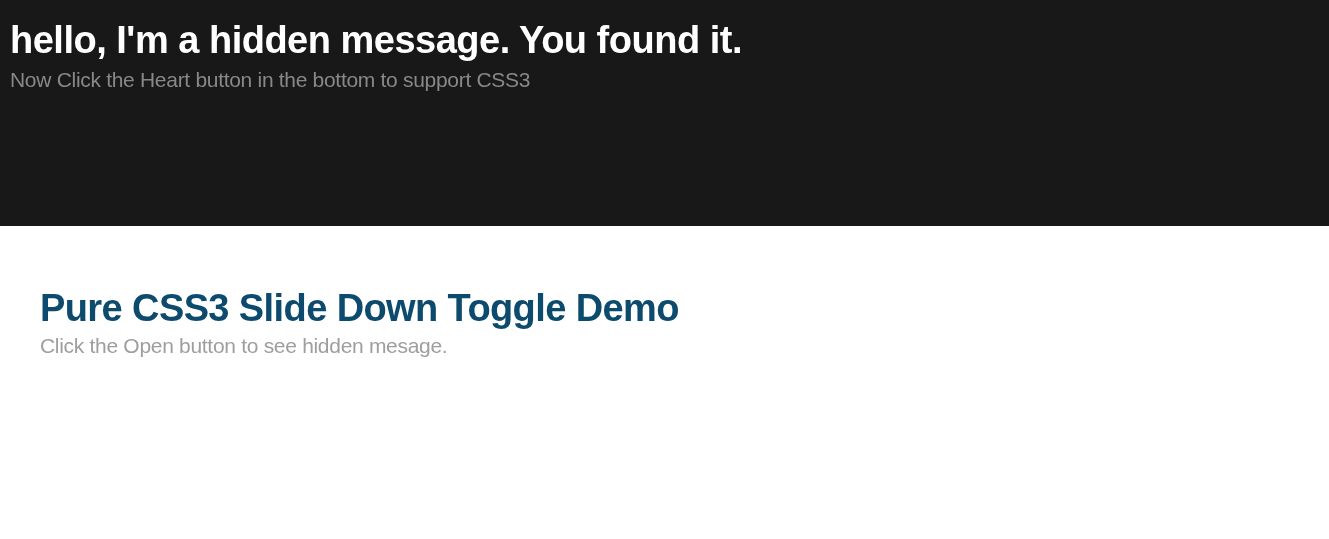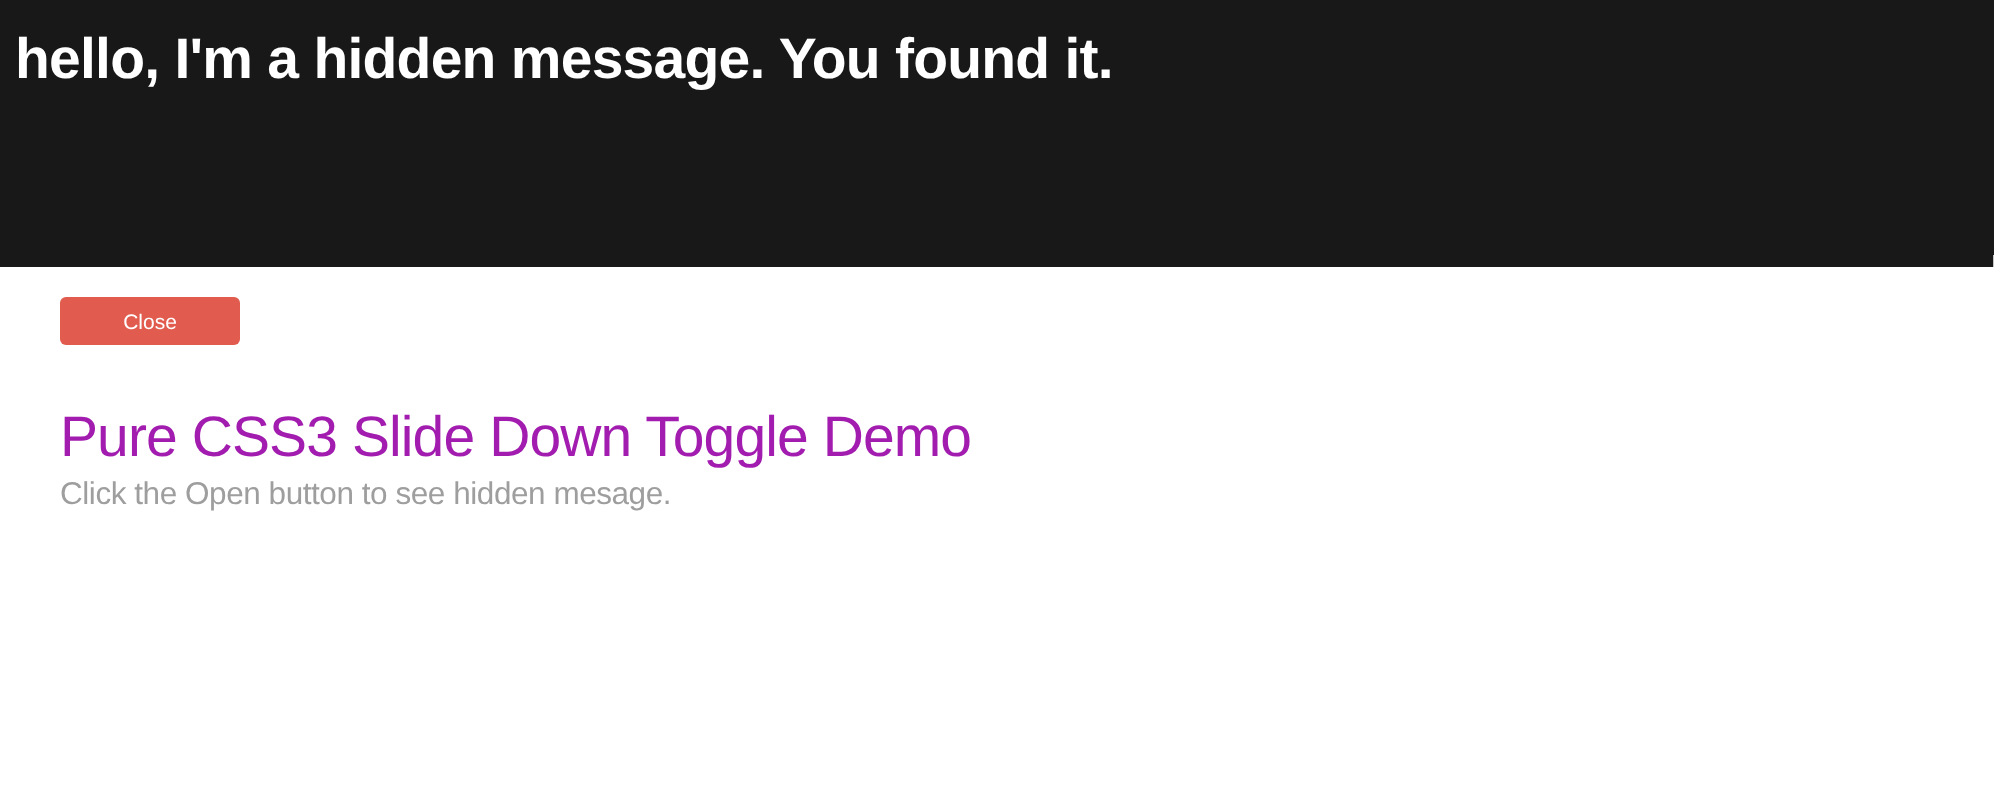--- a/index.html
+++ b/index.html
@@ -8,21 +8,21 @@
       box-sizing: border-box;
     }
     body {
       font-family: "Helvetica Neue", Helvetica, Arial, sans-serif;
       background: #fff;
       width: 1329px;
     }
     .hidden-panel {
       background: #181818;
       padding: 20px 10px 10px 10px;
-      height: 178px;
+      height: 226px;
     }
     .hidden-panel h1 {
       color: #fff;
       font-size: 38px;
       font-weight: 700;
       letter-spacing: -0.5px;
       line-height: 1.1;
     }
     .hidden-panel p {
       color: #888;
@@ -40,38 +40,38 @@
       font-size: 14px;
       text-align: center;
       padding: 8px 0;
       width: 120px;
       border-radius: 4px;
       border: none;
       cursor: pointer;
       font-family: inherit;
     }
     .content h1 {
-      color: #a21caf;
+      color: #0c4a6e;
       font-size: 38px;
-      font-weight: 400;
+      font-weight: 700;
       letter-spacing: -0.6px;
       margin-top: 42px;
       line-height: 1.1;
     }
     .content p {
       color: #9e9e9e;
       font-size: 21px;
       letter-spacing: -0.3px;
       margin-top: 4px;
     }
   </style>
 </head>
 <body>
 
 <div class="hidden-panel">
   <h1>hello, I'm a hidden message. You found it.</h1>
+  <p>Now Click the Heart button in the bottom to support CSS3</p>
 </div>
 
 <div class="content">
-  <button class="close-btn">Close</button>
   <h1>Pure CSS3 Slide Down Toggle Demo</h1>
   <p>Click the Open button to see hidden mesage.</p>
 </div>
 
 </body></html>

